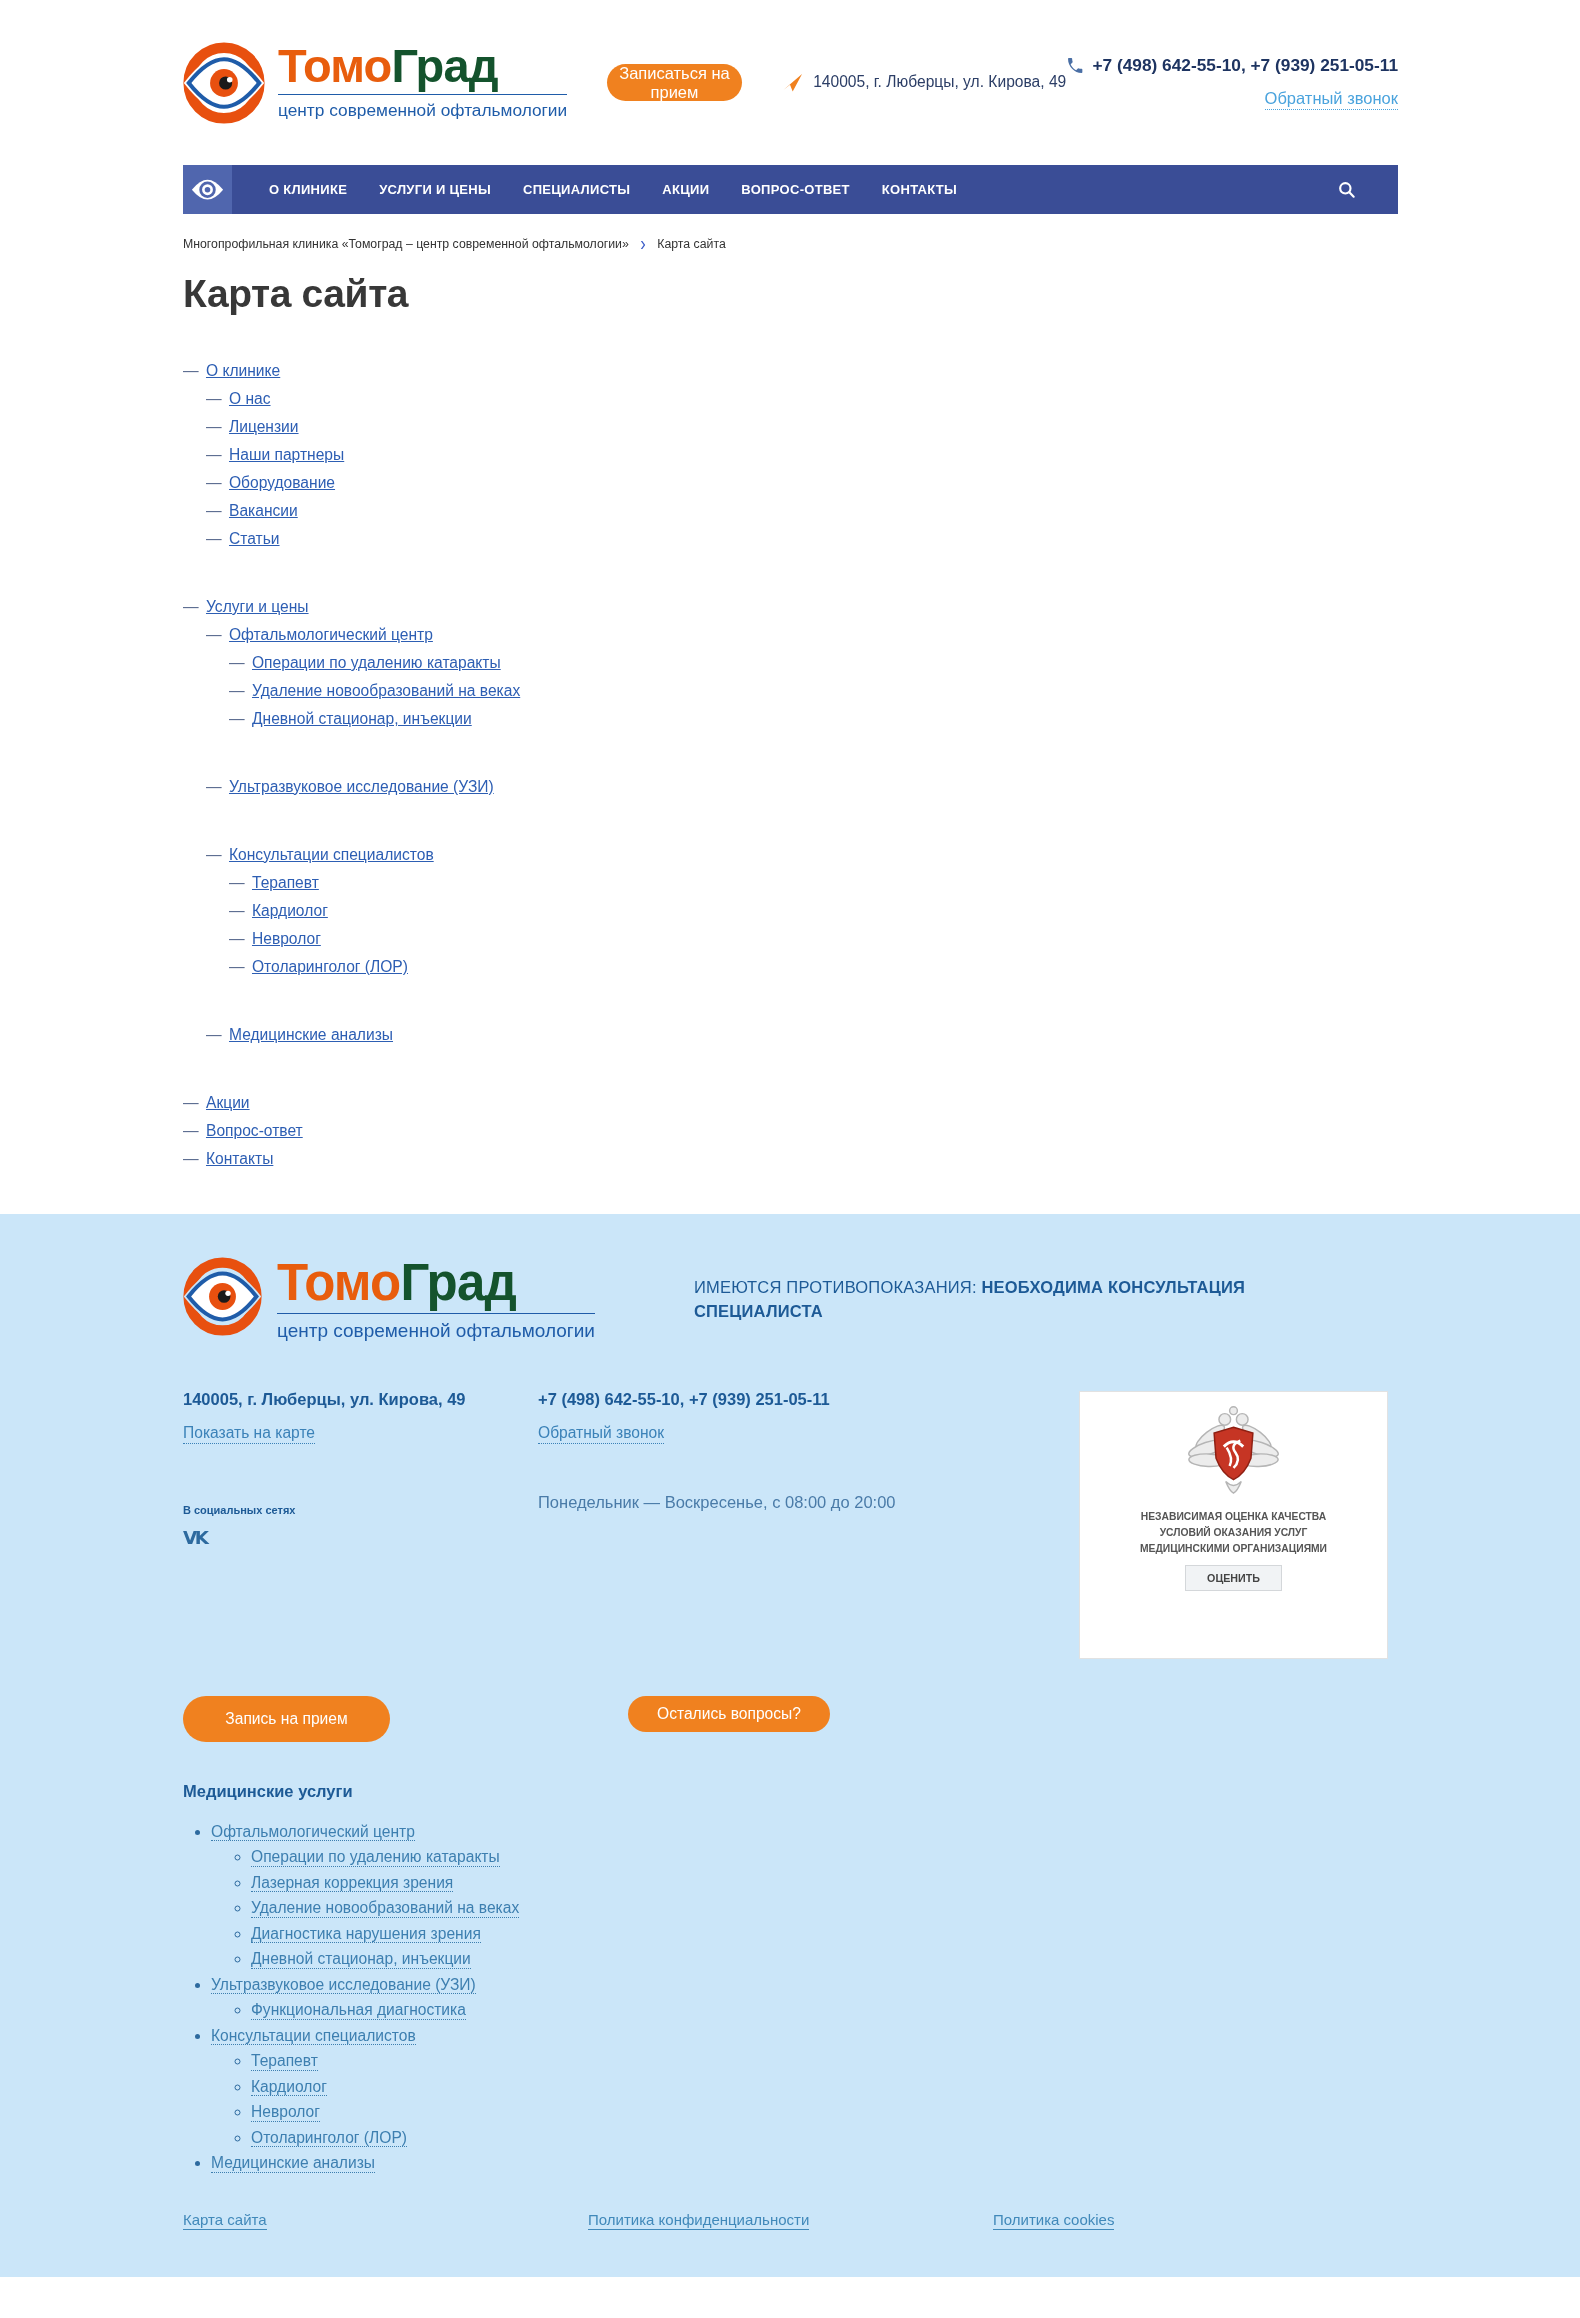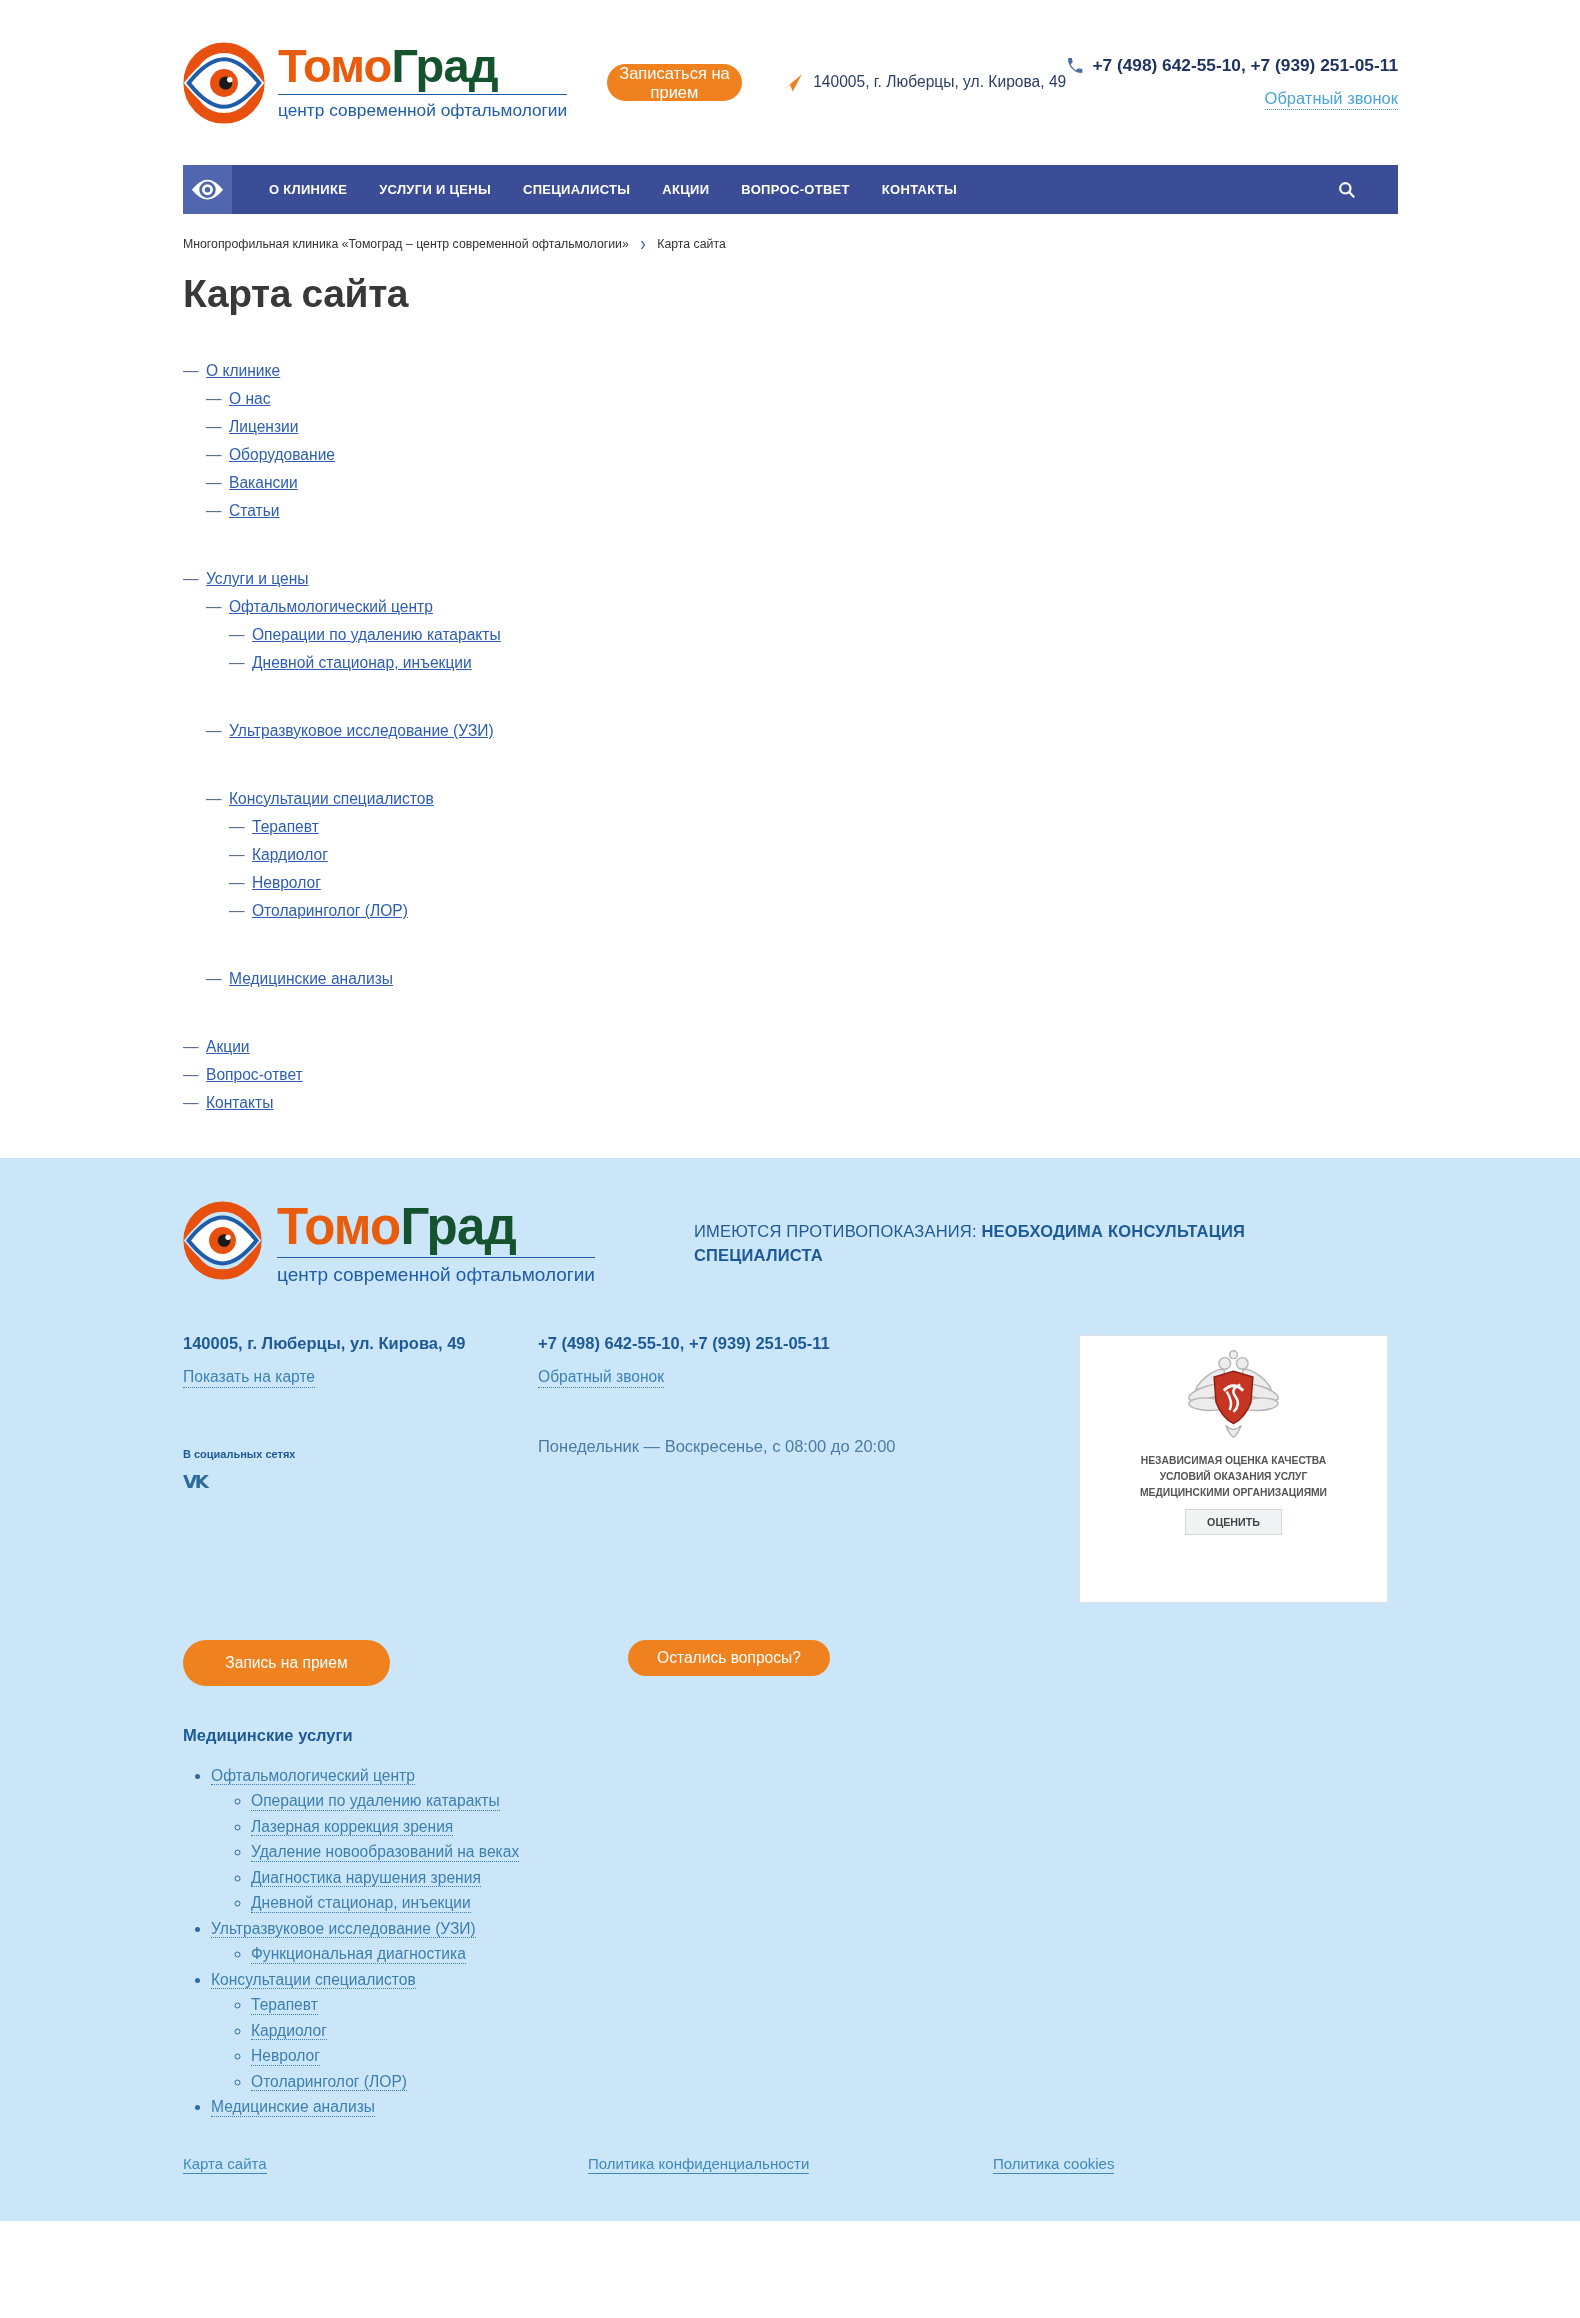--- a/index.html
+++ b/index.html
@@ -176,30 +176,32 @@
   </div>
 
   <h1 class="page-title">Карта сайта</h1>
 
   <div class="tree">
     <ul>
       <li><span class="dash">—</span><a class="tree-link">О клинике</a>
         <ul>
           <li><span class="dash">—</span><a class="tree-link">О нас</a></li>
           <li><span class="dash">—</span><a class="tree-link">Лицензии</a></li>
+          <li><span class="dash">—</span><a class="tree-link">Наши партнеры</a></li>
           <li><span class="dash">—</span><a class="tree-link">Оборудование</a></li>
           <li><span class="dash">—</span><a class="tree-link">Вакансии</a></li>
           <li><span class="dash">—</span><a class="tree-link">Статьи</a></li>
         </ul>
       </li>
       <li class="gap"><span class="dash">—</span><a class="tree-link">Услуги и цены</a>
         <ul>
           <li><span class="dash">—</span><a class="tree-link">Офтальмологический центр</a>
             <ul>
               <li><span class="dash">—</span><a class="tree-link">Операции по удалению катаракты</a></li>
+              <li><span class="dash">—</span><a class="tree-link">Удаление новообразований на веках</a></li>
               <li><span class="dash">—</span><a class="tree-link">Дневной стационар, инъекции</a></li>
             </ul>
           </li>
           <li class="gap"><span class="dash">—</span><a class="tree-link">Ультразвуковое исследование (УЗИ)</a>
           </li>
           <li class="gap"><span class="dash">—</span><a class="tree-link">Консультации специалистов</a>
             <ul>
               <li><span class="dash">—</span><a class="tree-link">Терапевт</a></li>
               <li><span class="dash">—</span><a class="tree-link">Кардиолог</a></li>
               <li><span class="dash">—</span><a class="tree-link">Невролог</a></li>

